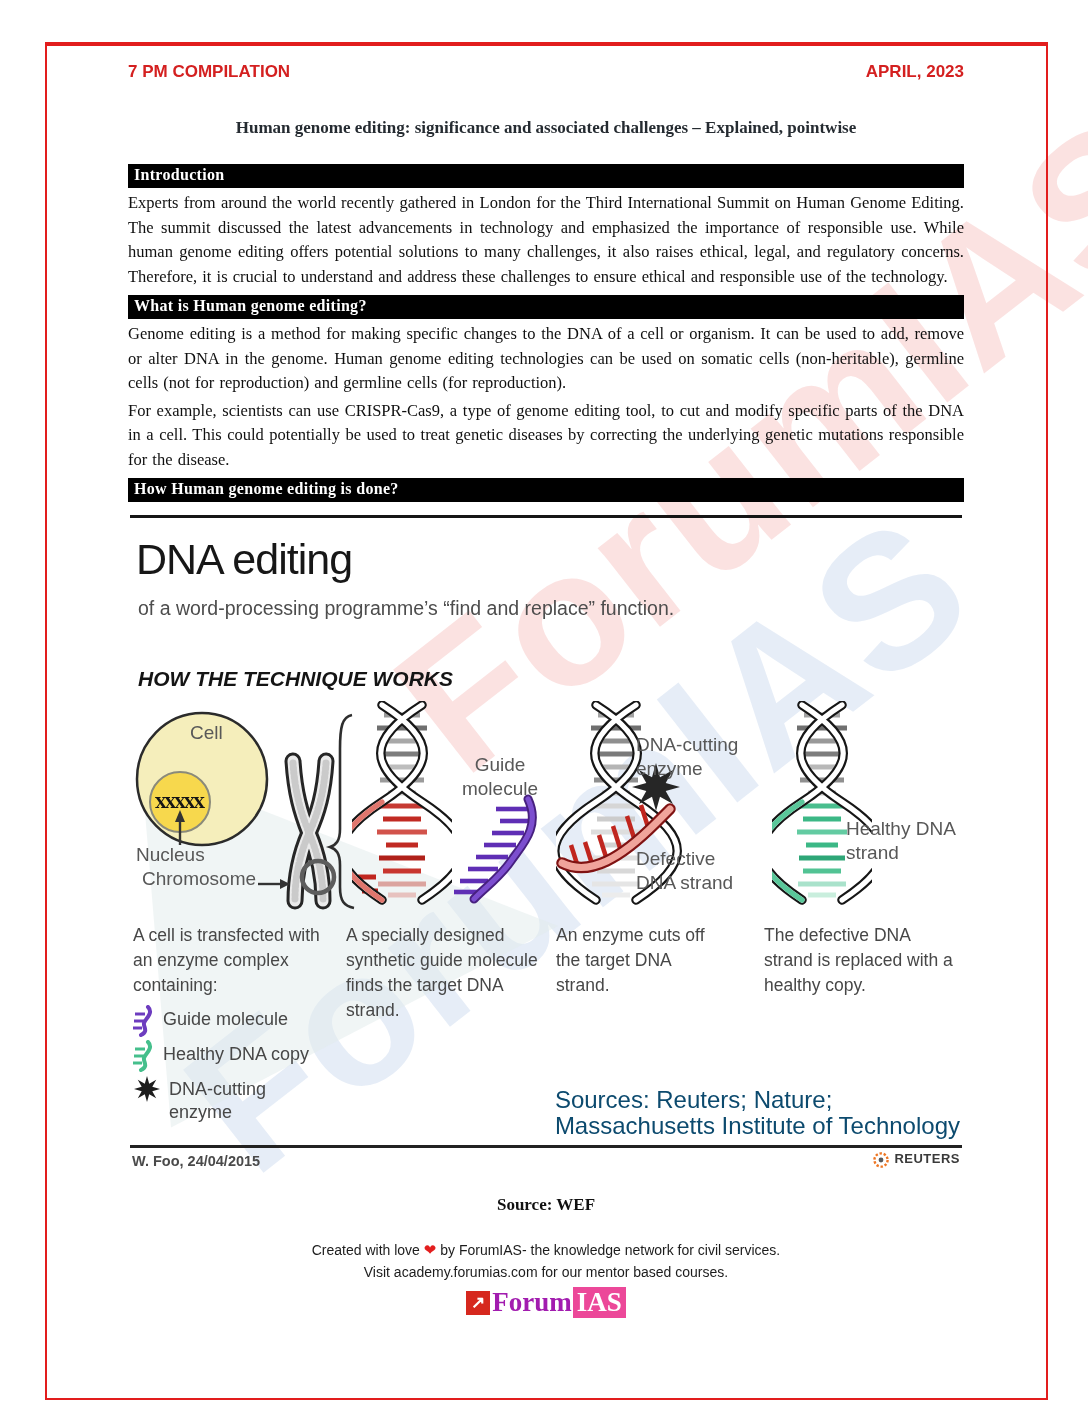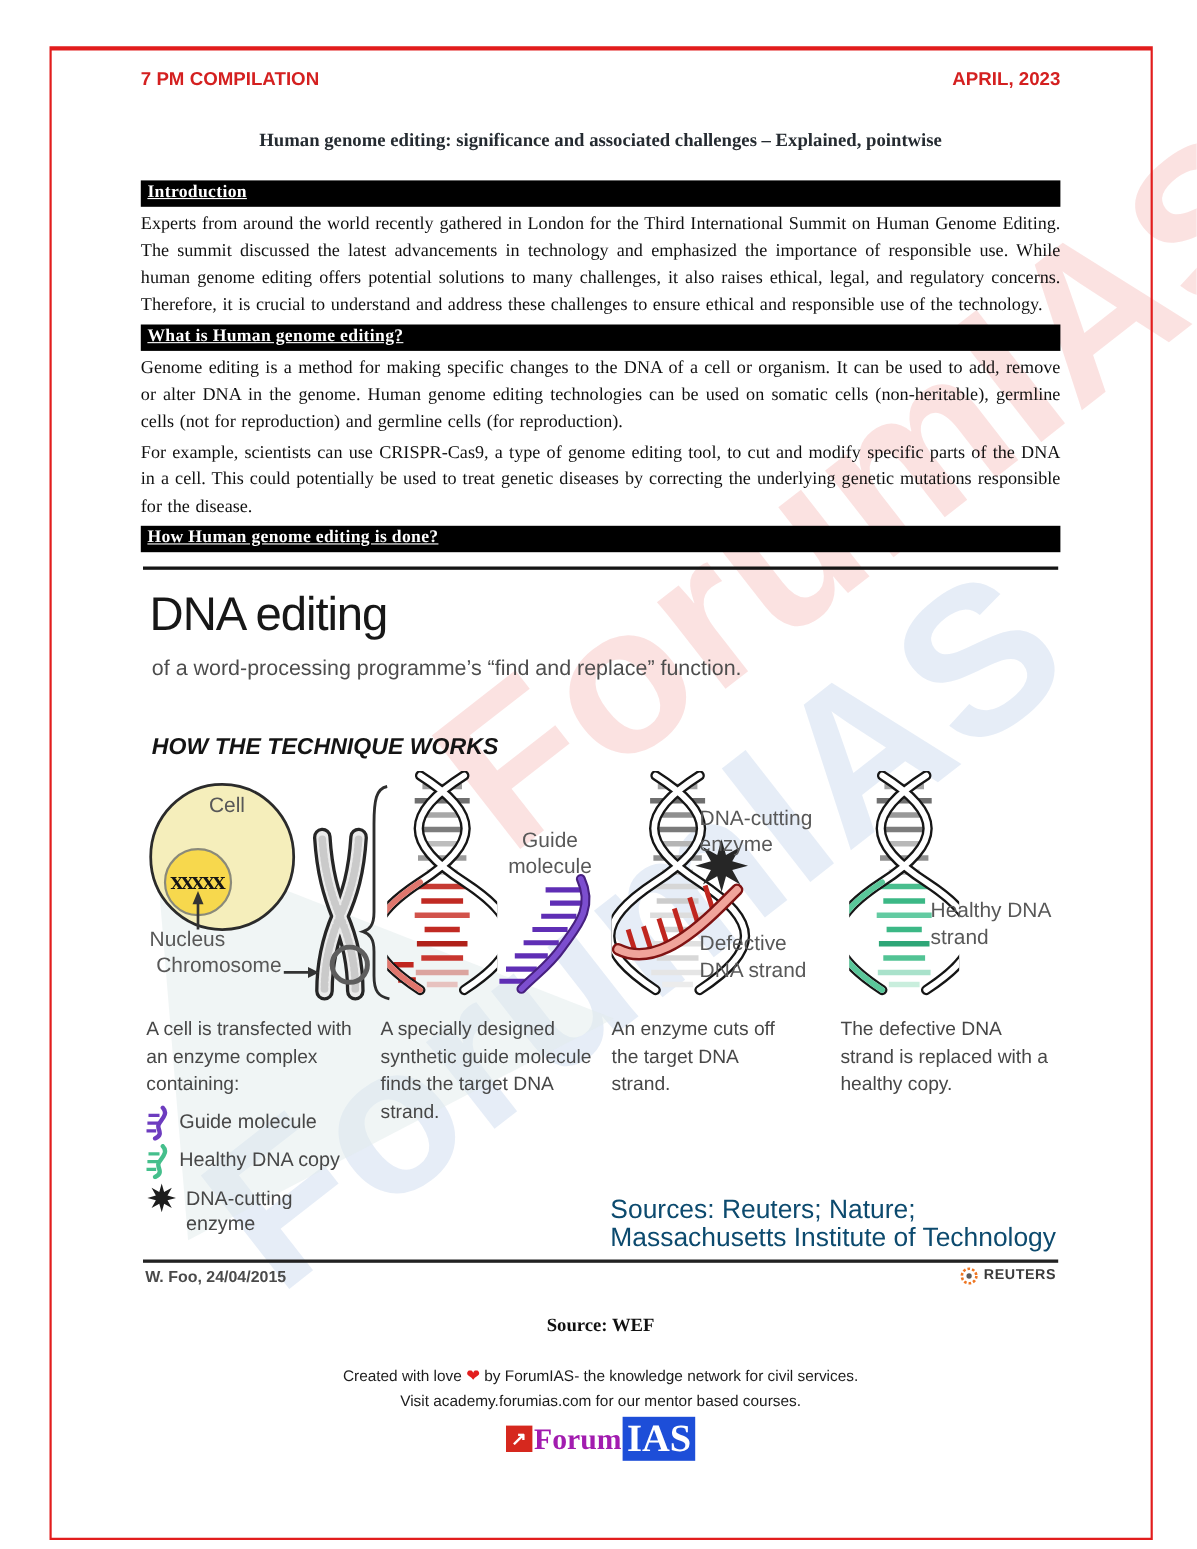--- a/index.html
+++ b/index.html
@@ -10,21 +10,21 @@
   .watermark{position:absolute;font-family:"Liberation Sans",sans-serif;font-weight:bold;
              font-size:190px;white-space:nowrap;transform:rotate(-38deg);z-index:0;
              user-select:none;letter-spacing:2px;}
   .wm-pink{left:325px;top:335px;color:rgba(231,96,87,0.18);}
   .wm-blue{left:115px;top:735px;color:rgba(118,157,212,0.18);}
   .content{position:absolute;left:128px;top:0;width:836px;z-index:1;}
   .header{padding-top:62px;display:flex;justify-content:space-between;
           font-family:"Liberation Sans",sans-serif;font-weight:bold;font-size:17px;color:#d42020;}
   .doc-title{margin-top:36px;text-align:center;font-weight:bold;font-size:17px;color:#252b31;}
   .bar{margin-top:26px;background:#000;color:#fff;font-weight:bold;font-size:16px;
-       padding:2px 6px 4px;letter-spacing:.3px;text-decoration:underline;}
+       padding:2px 6px 4px;letter-spacing:.3px;}
   .bar.tight{margin-top:6px;}
   .para{font-size:16.5px;line-height:24.5px;color:#101010;text-align:justify;margin:3px 0 0;
         word-spacing:1px;}
   
   .graphic{position:relative;margin-top:13px;height:672px;
            font-family:"Liberation Sans",sans-serif;}
   .g-rule{position:absolute;left:2px;right:2px;top:0;height:3px;background:#151515;}
   .g-rule2{position:absolute;left:2px;right:2px;top:630px;height:2.5px;background:#222;}
   .g-triangle{position:absolute;left:0;top:240px;width:430px;height:380px;background:#e2ebeb;
               opacity:.5;clip-path:polygon(3% 2%,100% 45%,10% 98%);}
@@ -47,22 +47,22 @@
   .src-caption{margin-top:8px;text-align:center;font-weight:bold;font-size:17px;color:#111;}
   .footer-lines{margin-top:24px;text-align:center;font-family:"Liberation Sans",sans-serif;
                 font-size:14px;line-height:22px;color:#1c1c1c;}
   .heart{color:#e31e1e;font-size:15px;}
   .logo-row{margin-top:4px;display:flex;justify-content:center;align-items:center;}
   .logo-box{width:24px;height:24px;background:#d6281e;color:#fff;display:flex;align-items:center;
             justify-content:center;font-weight:bold;font-size:17px;
             font-family:"Liberation Sans",sans-serif;}
   .logo-forum{font-family:"Liberation Serif",serif;font-weight:bold;font-size:27px;
               color:#a21caf;margin-left:2px;}
-  .logo-ias{font-family:"Liberation Serif",serif;font-weight:bold;font-size:35px;color:#fff;
-            background:#1d4ed8;padding:0 4px;margin-left:1px;}
+  .logo-ias{font-family:"Liberation Serif",serif;font-weight:bold;font-size:27px;color:#fff;
+            background:#ec4899;padding:0 4px;margin-left:1px;}
 </style>
 </head>
 <body>
 
 <div class="page">
   <div class="watermark wm-pink">ForumIAS</div>
   <div class="watermark wm-blue">ForumIAS</div>
   <div class="frame"></div>
 
   <div class="content">

